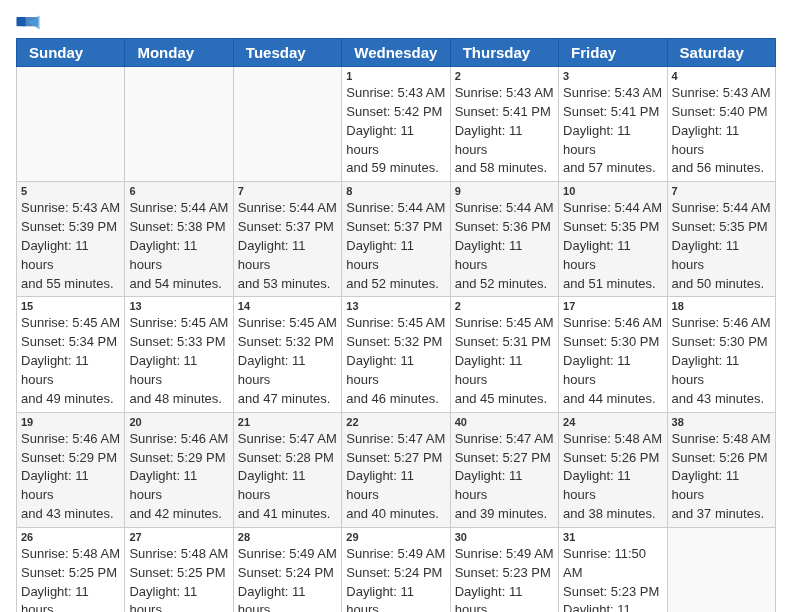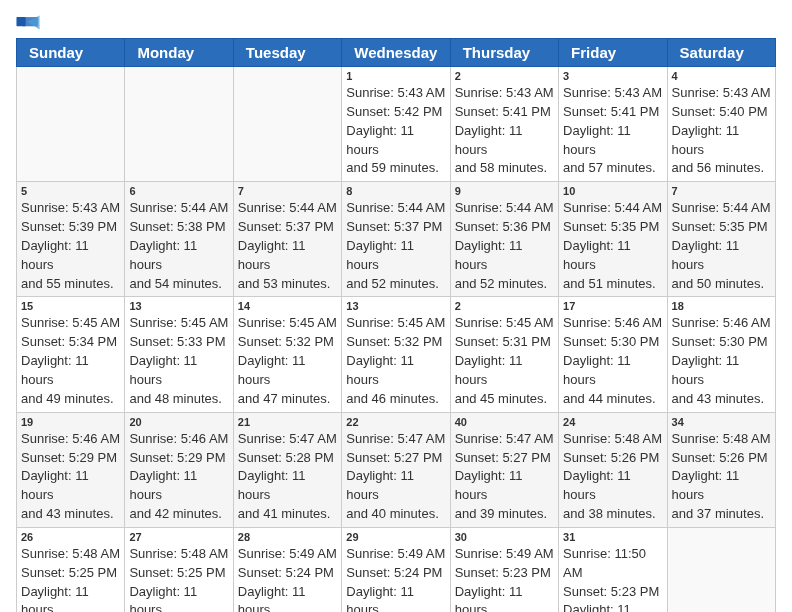--- a/index.html
+++ b/index.html
@@ -301,21 +301,21 @@
 and 39 minutes.</div>
           </td>
           <td>
             <span class="day-number">24</span>
             <div class="day-info" style="white-space: pre-line;">Sunrise: 5:48 AM
 Sunset: 5:26 PM
 Daylight: 11 hours
 and 38 minutes.</div>
           </td>
           <td>
-            <span class="day-number">34</span>
+            <span class="day-number">38</span>
             <div class="day-info" style="white-space: pre-line;">Sunrise: 5:48 AM
 Sunset: 5:26 PM
 Daylight: 11 hours
 and 37 minutes.</div>
           </td>
         </tr>
         <tr>
           <td>
             <span class="day-number">26</span>
             <div class="day-info" style="white-space: pre-line;">Sunrise: 5:48 AM

